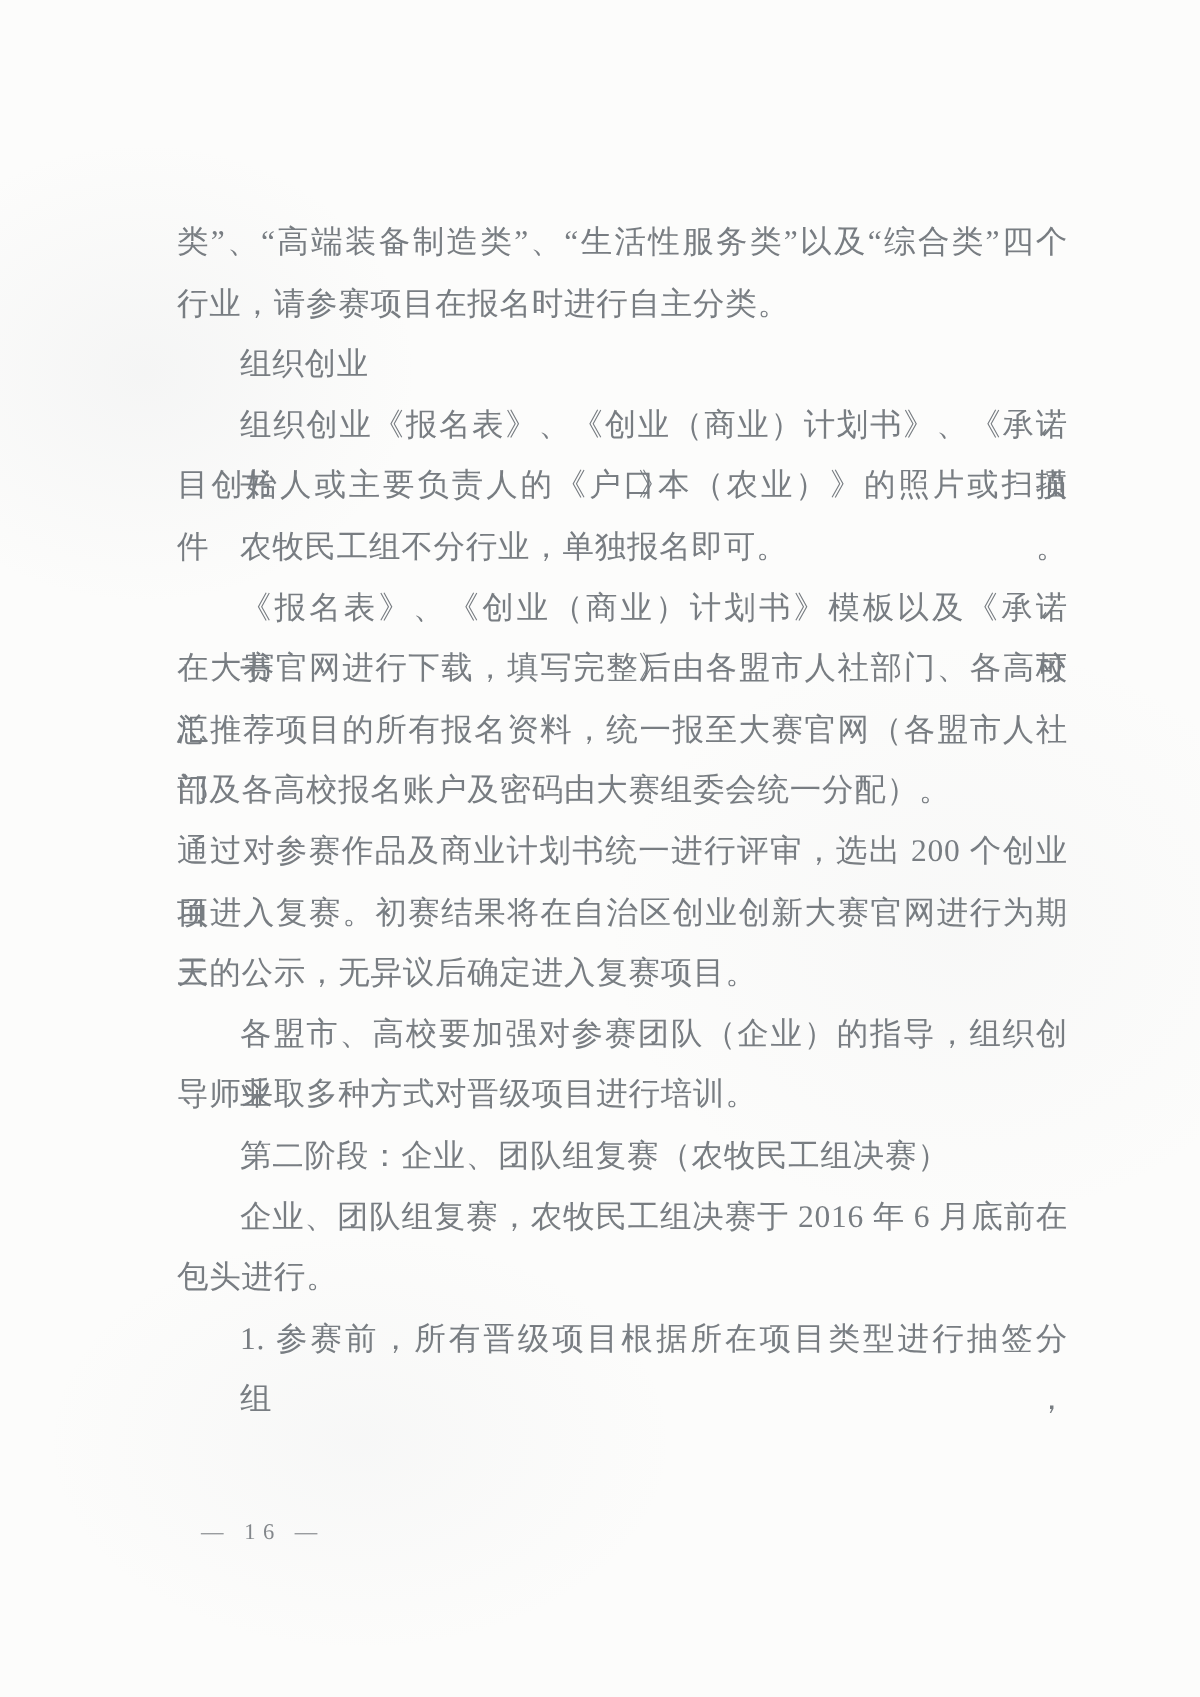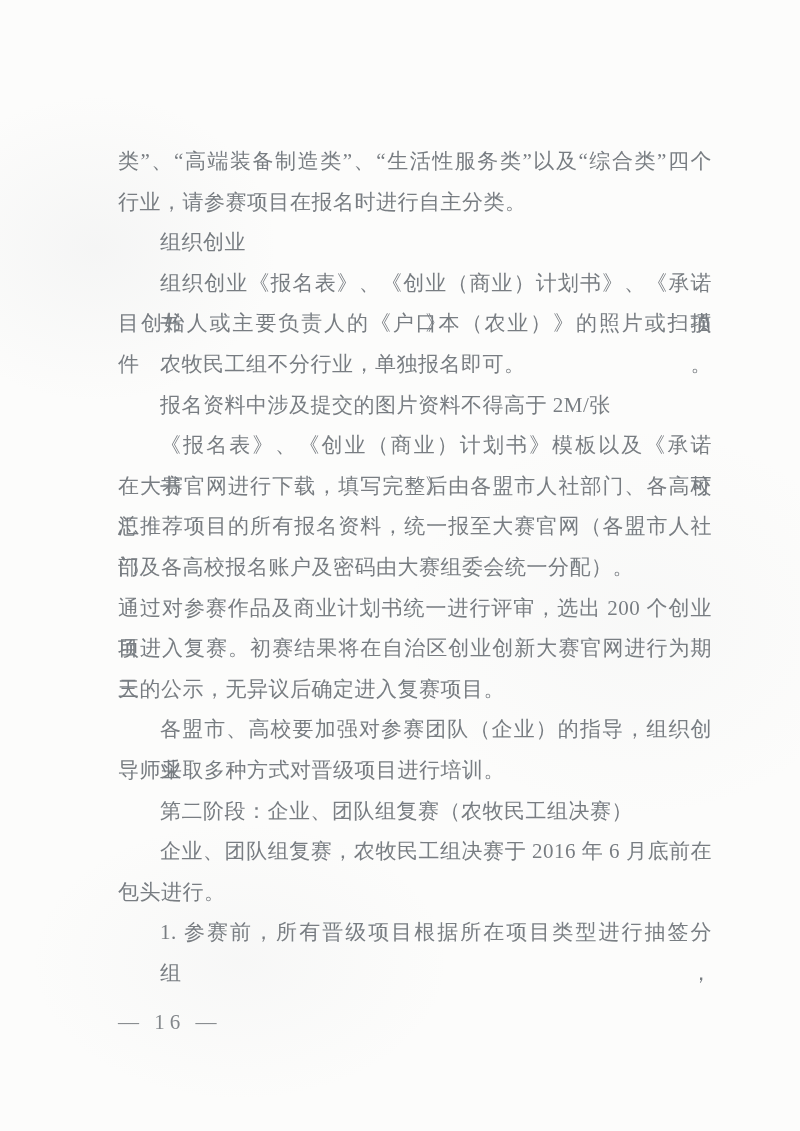--- a/index.html
+++ b/index.html
@@ -42,41 +42,40 @@
   .line.just {
     white-space: normal;
     text-align: justify;
     text-align-last: justify;
   }
   .line.ind {
     padding-left: 42px;
   }
   .footer-pageno {
     position: absolute;
-    left: 118px;
+    left: 134px;
     top: 1008px;
-    font-size: 21px;
+    font-size: 15px;
     line-height: 28px;
     color: #83878b;
     letter-spacing: 5px;
     text-align: right;
   }
 </style>
 </head>
 <body>
 
 <div class="page">
   <div class="textblock">
     <div class="line just">类”、“高端装备制造类”、“生活性服务类”以及“综合类”四个</div>
     <div class="line">行业，请参赛项目在报名时进行自主分类。</div>
     <div class="line ind">组织创业</div>
     <div class="line ind just">组织创业《报名表》、《创业（商业）计划书》、《承诺书》项</div>
     <div class="line just">目创始人或主要负责人的《户口本（农业）》的照片或扫描件。</div>
     <div class="line ind">农牧民工组不分行业，单独报名即可。</div>
-    <div class="line ind">报名资料中涉及提交的图片资料不得高于 2M/张</div>
     <div class="line ind just">《报名表》、《创业（商业）计划书》模板以及《承诺书》可</div>
     <div class="line just">在大赛官网进行下载，填写完整后由各盟市人社部门、各高校汇</div>
     <div class="line just">总推荐项目的所有报名资料，统一报至大赛官网（各盟市人社部</div>
     <div class="line">门及各高校报名账户及密码由大赛组委会统一分配）。</div>
     <div class="line just">通过对参赛作品及商业计划书统一进行评审，选出 200 个创业项</div>
     <div class="line just">目进入复赛。初赛结果将在自治区创业创新大赛官网进行为期三</div>
     <div class="line">天的公示，无异议后确定进入复赛项目。</div>
     <div class="line ind just">各盟市、高校要加强对参赛团队（企业）的指导，组织创业</div>
     <div class="line">导师采取多种方式对晋级项目进行培训。</div>
     <div class="line ind">第二阶段：企业、团队组复赛（农牧民工组决赛）</div>

